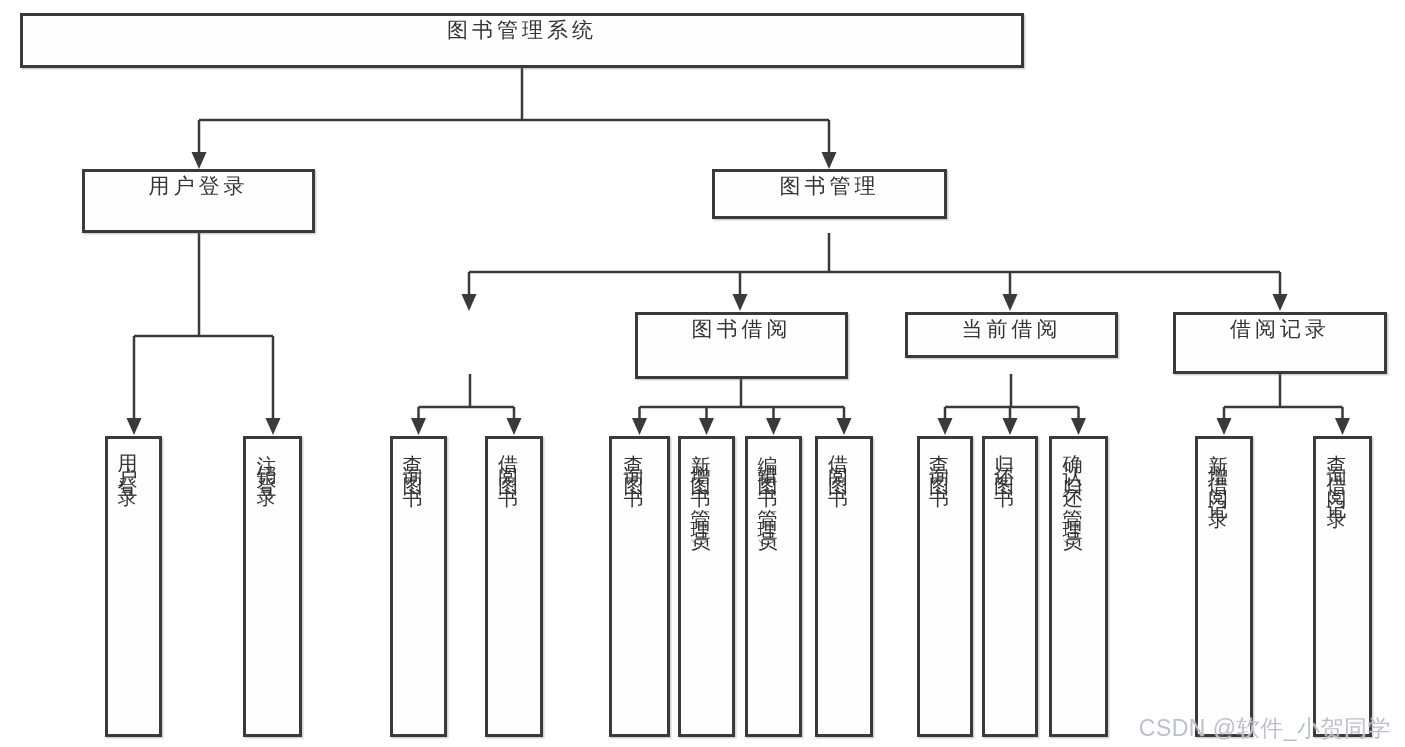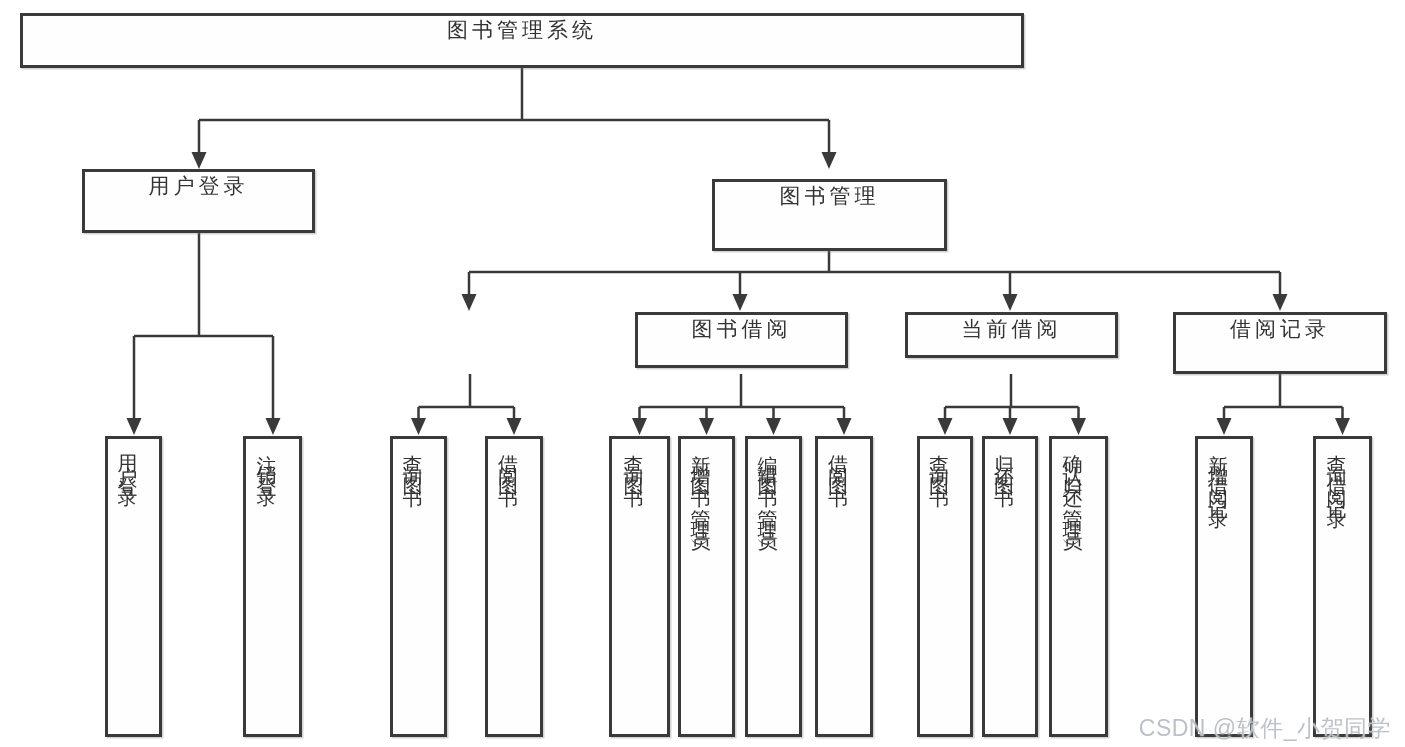--- a/index.html
+++ b/index.html
@@ -74,25 +74,25 @@
     </g>
   </svg>
 
   <div class="box" style="left:20px;top:13px;width:1004px;height:55px">
     <span class="hlabel">图书管理系统</span>
   </div>
 
   <div class="box" style="left:82px;top:169px;width:233px;height:64px">
     <span class="hlabel">用户登录</span>
   </div>
-  <div class="box" style="left:712px;top:179px;width:235px;height:72px">
+  <div class="box" style="left:712px;top:169px;width:235px;height:50px">
     <span class="hlabel">图书管理</span>
   </div>
 
-  <div class="box" style="left:635px;top:312px;width:213px;height:56px">
+  <div class="box" style="left:635px;top:312px;width:213px;height:67px">
     <span class="hlabel">图书借阅</span>
   </div>
   <div class="box" style="left:905px;top:312px;width:213px;height:46px">
     <span class="hlabel">当前借阅</span>
   </div>
   <div class="box" style="left:1173px;top:312px;width:214px;height:62px">
     <span class="hlabel">借阅记录</span>
   </div>
 
   <div class="box vbox" style="left:105px;width:57px">

